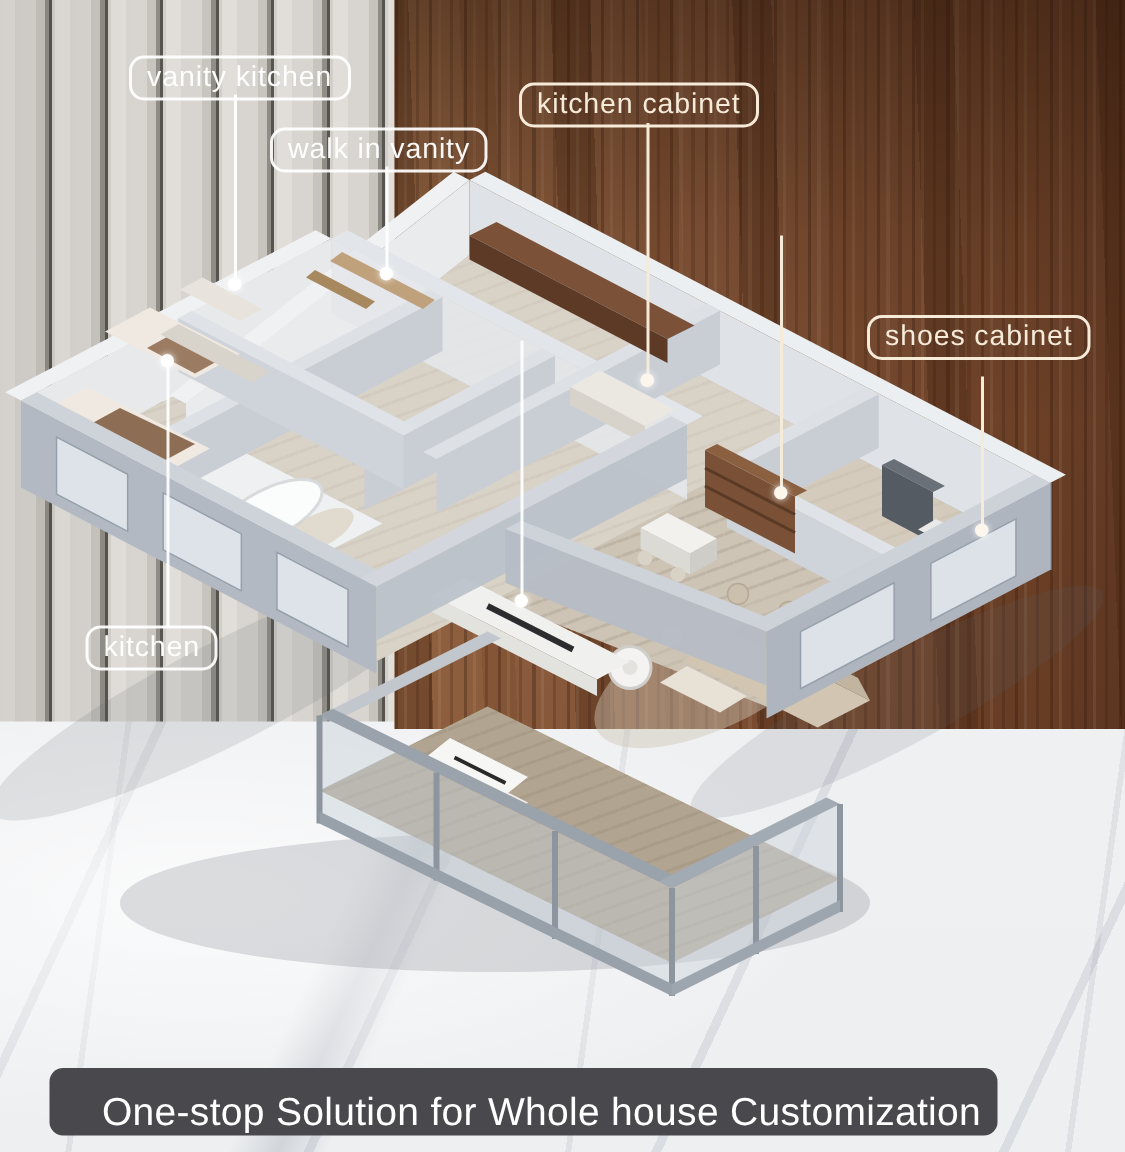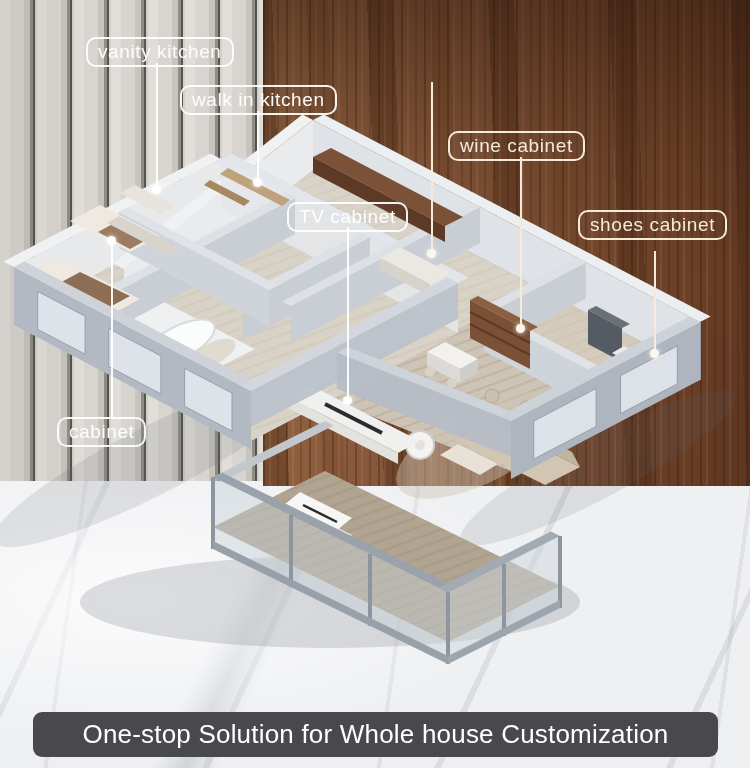--- a/index.html
+++ b/index.html
@@ -34,23 +34,23 @@
     color:rgba(255,255,255,.97);font-size:19px;letter-spacing:.6px;
     white-space:nowrap;background:rgba(255,255,255,0.02);}
   .callout.cream{border-color:var(--callout-cream,#f6ead9);color:var(--callout-cream,#f6ead9);}
   .leader{position:absolute;width:2px;background:rgba(255,255,255,.92);}
   .leader.cream{background:var(--callout-cream,#f6ead9);}
   .dot{position:absolute;width:9px;height:9px;border-radius:50%;
     background:#fff;box-shadow:0 0 5px rgba(255,255,255,.9);}
   .dot.cream{background:#fdf6ec;}
 
   
-  .banner{position:absolute;left:33px;top:712px;width:685px;height:45px;
+  .banner{position:absolute;left:33px;top:712px;width:608px;height:45px;
     background:var(--banner-bg,rgba(72,71,75,.93));border-radius:9px;
-    display:flex;align-items:center;justify-content:center;}
+    display:flex;align-items:flex-end;justify-content:center;padding-left:24px;}
   .banner span{color:var(--banner-text,#fff);font-size:26px;letter-spacing:.2px;}
 </style>
 </head>
 <body>
 
 <div class="stage">
 
   <div class="bg-marble"></div>
   <div class="bg-flute"></div>
   <div class="bg-wood"></div>
@@ -219,32 +219,29 @@
   <div class="leader cream" style="left:654px;top:251px;height:102px"></div>
   <div class="dot cream" style="left:650px;top:349px"></div>
 
   <div class="leader" style="left:111px;top:240px;height:178px"></div>
   <div class="dot" style="left:107px;top:236px"></div>
 
   <div class="callout" style="left:86px;top:37px">
     <span>vanity kitchen</span>
   </div>
   <div class="callout" style="left:180px;top:85px">
-    <span>walk in kitchen</span>
-  </div>
-  <div class="callout cream" style="left:448px;top:131px">
-    <span>wine cabinet</span>
-  </div>
-  <div class="callout" style="left:287px;top:202px">
-    <span>TV cabinet</span>
+    <span>walk in vanity</span>
+  </div>
+  <div class="callout cream" style="left:346px;top:55px">
+    <span>kitchen cabinet</span>
   </div>
   <div class="callout cream" style="left:578px;top:210px">
     <span>shoes cabinet</span>
   </div>
   <div class="callout" style="left:57px;top:417px">
-    <span>cabinet</span>
+    <span>kitchen</span>
   </div>
 
   <div class="banner">
     <span>One-stop Solution for Whole house Customization</span>
   </div>
 
 </div>
 
 </body></html>

